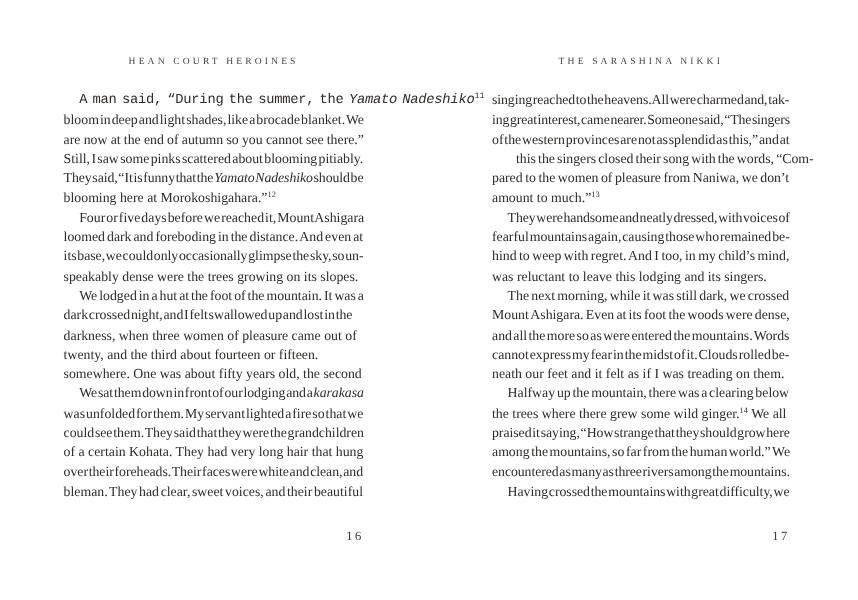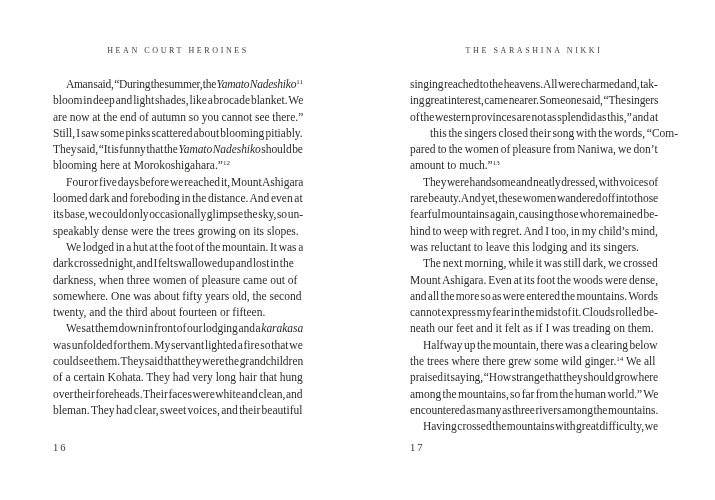--- a/index.html
+++ b/index.html
@@ -42,67 +42,66 @@
     line-height: 0;
     vertical-align: 4px;
     letter-spacing: 0;
   }
   .page-number {
     position: absolute;
     top: 442px;
     font-size: 10.5px;
     letter-spacing: 2px;
     color: #3a3735;
-    text-align: left;
+    text-align: right;
   }
   .page-number-left  { left: 53px;  width: 250px; }
   .page-number-right { left: 410px; width: 248px; }
 </style>
 </head>
 <body>
 
 <div class="spread">
 
   <div class="running-header header-left">HEAN COURT HEROINES</div>
 
   <div class="running-header header-right">THE SARASHINA NIKKI</div>
 
   <div class="column column-left">
-      <div class="line indent" style="word-spacing: -2.2px; letter-spacing: -0.22963px;"><span>A man said, “During the summer, the </span><em>Yamato Nadeshiko</em><sup>11</sup></div>
+      <div class="line indent" style="word-spacing: -2.2px; letter-spacing: -0.22963px; font-family: Liberation Mono, monospace;"><span>A man said, “During the summer, the </span><em>Yamato Nadeshiko</em><sup>11</sup></div>
       <div class="line" style="word-spacing: -2px;"><span>bloom in deep and light shades, like a brocade blanket. We</span></div>
       <div class="line" style="word-spacing: -0.181818px;"><span>are now at the end of autumn so you cannot see there.”</span></div>
       <div class="line" style="word-spacing: -1.75px;"><span>Still, I saw some pinks scattered about blooming pitiably.</span></div>
       <div class="line" style="word-spacing: -2.2px; letter-spacing: -0.0677966px;"><span>They said, “It is funny that the </span><em>Yamato Nadeshiko</em><span> should be</span></div>
       <div class="line"><span>blooming here at Morokoshigahara.”</span><sup>12</sup></div>
       <div class="line indent" style="word-spacing: -2px;"><span>Four or five days before we reached it, Mount Ashigara</span></div>
       <div class="line" style="word-spacing: -1.22222px;"><span>loomed dark and foreboding in the distance. And even at</span></div>
       <div class="line" style="word-spacing: -2.2px; letter-spacing: -0.0333333px;"><span>its base, we could only occasionally glimpse the sky, so un-</span></div>
       <div class="line"><span>speakably dense were the trees growing on its slopes.</span></div>
       <div class="line indent" style="word-spacing: -1.23077px;"><span>We lodged in a hut at the foot of the mountain. It was a</span></div>
       <div class="line" style="word-spacing: -2.2px; letter-spacing: -0.0133333px;"><span>dark crossed night, and I felt swallowed up and lost in the</span></div>
       <div class="line"><span>darkness, when three women of pleasure came out of</span></div>
+      <div class="line"><span>twenty, and the third about fourteen or fifteen.</span></div>
       <div class="line"><span>somewhere. One was about fifty years old, the second</span></div>
-      <div class="line"><span>twenty, and the third about fourteen or fifteen.</span></div>
       <div class="line indent" style="word-spacing: -2.2px; letter-spacing: -0.0327273px;"><span>We sat them down in front of our lodging and a </span><em>karakasa</em></div>
       <div class="line" style="word-spacing: -2.09091px;"><span>was unfolded for them. My servant lighted a fire so that we</span></div>
       <div class="line" style="word-spacing: -2.2px; letter-spacing: -0.0206897px;"><span>could see them. They said that they were the grandchildren</span></div>
       <div class="line"><span>of a certain Kohata. They had very long hair that hung</span></div>
       <div class="line" style="word-spacing: -2.2px; letter-spacing: -0.0372881px;"><span>over their foreheads. Their faces were white and clean, and</span></div>
       <div class="line" style="word-spacing: -1.5px;"><span>bleman. They had clear, sweet voices, and their beautiful</span></div>
     </div>
 
   <div class="column column-right">
       <div class="line" style="word-spacing: -2.2px; letter-spacing: -0.0724138px;"><span>singing reached to the heavens. All were charmed and, tak-</span></div>
       <div class="line" style="word-spacing: -2.2px; letter-spacing: -0.108475px;"><span>ing great interest, came nearer. Someone said, “The singers</span></div>
       <div class="line" style="word-spacing: -2.18182px;"><span>of the western provinces are not as splendid as this,” and at</span></div>
       <div class="line" style="word-spacing: -1.11111px; margin-left: 20px;"><span>this the singers closed their song with the words, “Com-</span></div>
       <div class="line" style="word-spacing: -0.777778px;"><span>pared to the women of pleasure from Naniwa, we don’t</span></div>
       <div class="line"><span>amount to much.”</span><sup>13</sup></div>
       <div class="line indent" style="word-spacing: -2.2px; letter-spacing: -0.0830189px;"><span>They were handsome and neatly dressed, with voices of</span></div>
-      <div class="line" style="word-spacing: -2.2px; letter-spacing: -0.0385965px;"><span>rare beauty. And yet, these women wandered off into those</span></div>
       <div class="line" style="word-spacing: -2.14286px;"><span>fearful mountains again, causing those who remained be-</span></div>
       <div class="line" style="word-spacing: -0.818182px;"><span>hind to weep with regret. And I too, in my child’s mind,</span></div>
       <div class="line"><span>was reluctant to leave this lodging and its singers.</span></div>
       <div class="line indent" style="word-spacing: -1px;"><span>The next morning, while it was still dark, we crossed</span></div>
       <div class="line" style="word-spacing: -1px;"><span>Mount Ashigara. Even at its foot the woods were dense,</span></div>
       <div class="line" style="word-spacing: -1.7px;"><span>and all the more so as were entered the mountains. Words</span></div>
       <div class="line" style="word-spacing: -2.09091px;"><span>cannot express my fear in the midst of it. Clouds rolled be-</span></div>
       <div class="line"><span>neath our feet and it felt as if I was treading on them.</span></div>
       <div class="line indent" style="word-spacing: -1.375px;"><span>Halfway up the mountain, there was a clearing below</span></div>
       <div class="line"><span>the trees where there grew some wild ginger.</span><sup>14</sup><span> We all</span></div>

